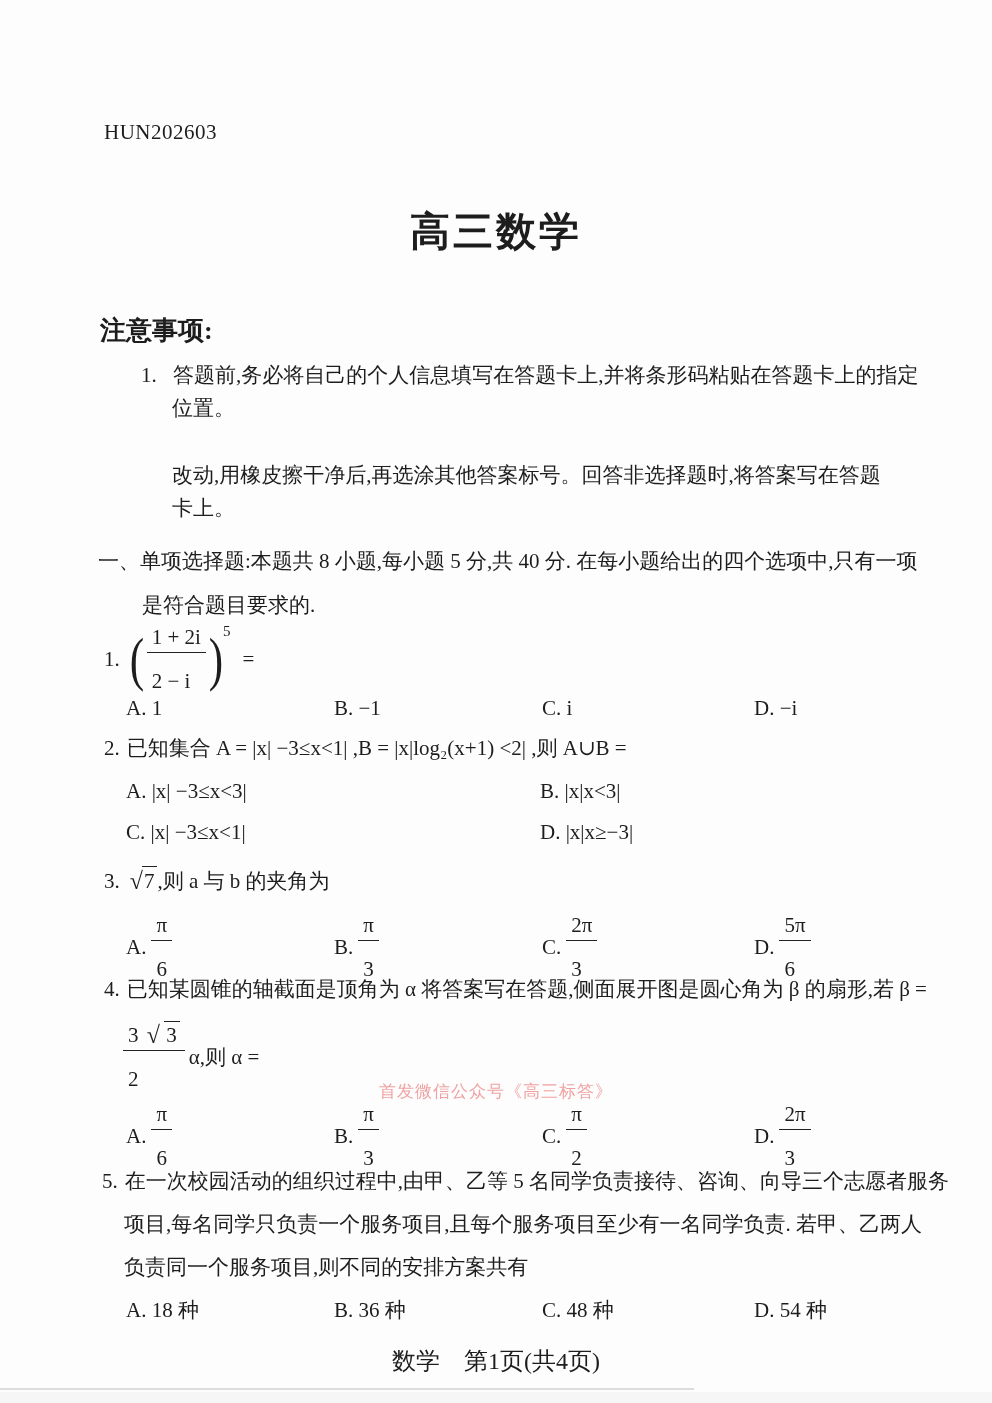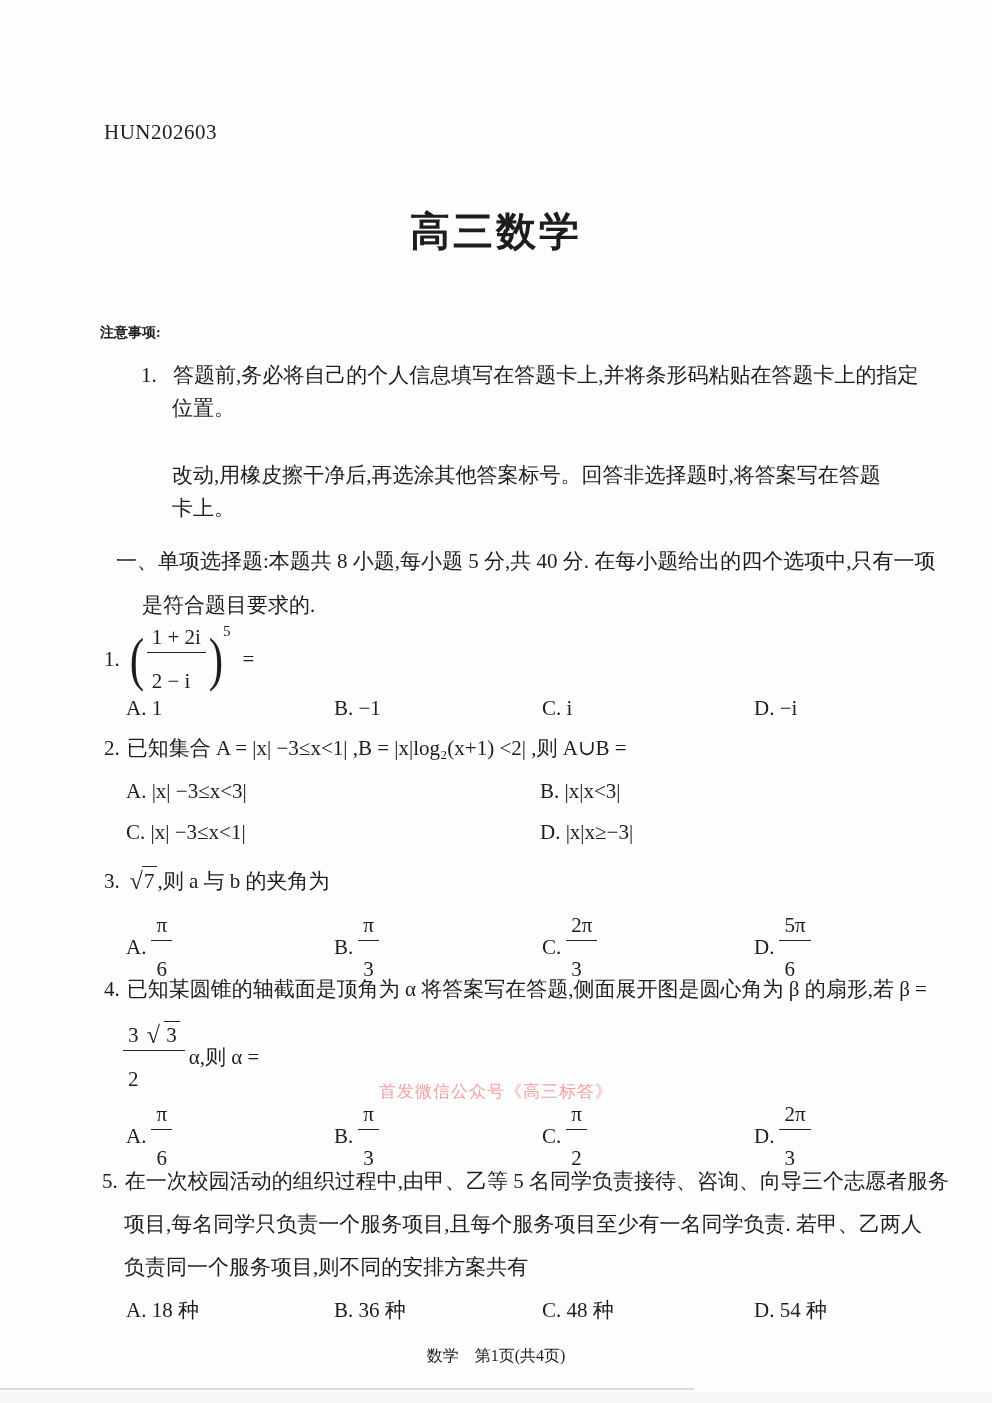--- a/index.html
+++ b/index.html
@@ -39,45 +39,45 @@
   .sqrtwrap{display:inline-flex;align-items:baseline;}
   .rad{font-size:24px;line-height:1;position:relative;top:1px;margin:0 -1px 0 3px;}
   .radicand{border-top:1.6px solid #222;padding:1px 3px 0 2px;}
   
   .optrow{left:126px;height:50px;}
   .opt{position:absolute;white-space:nowrap;top:0;}
   .optfr{position:absolute;white-space:nowrap;top:0;display:flex;align-items:center;gap:5px;}
   .p1{left:0;} .p2{left:208px;} .p3{left:416px;} .p4{left:628px;}
   .t2{left:414px;}
   .watermark{left:0;right:0;text-align:center;font-size:17px;letter-spacing:1px;}
-  .footer{left:0;right:0;text-align:center;font-size:16px;}
+  .footer{left:0;right:0;text-align:center;font-size:24px;}
   .scanline{background:#dcdcdc;height:2px;}
   .scanfoot{background:#f6f6f6;}
 </style>
 </head>
 <body>
 
 <div class="page">
 
   <div class="abs code" style="left:104px;top:119px">HUN202603</div>
 
   <div class="abs title">高三数学</div>
 
-  <div class="abs bold" style="left:100px;top:324px;font-size:14px">注意事项:</div>
+  <div class="abs bold" style="left:100px;top:315px;font-size:26px">注意事项:</div>
 
   <div class="abs" style="left:141px;top:362px">
     <span class="num">1.</span>
     <span>答题前,务必将自己的个人信息填写在答题卡上,并将条形码粘贴在答题卡上的指定</span>
   </div>
   <div class="abs" style="left:172px;top:395px">位置。</div>
 
   <div class="abs" style="left:172px;top:462px">改动,用橡皮擦干净后,再选涂其他答案标号。回答非选择题时,将答案写在答题</div>
   <div class="abs" style="left:172px;top:495px">卡上。</div>
 
-  <div class="abs" style="left:116px;top:548px">一、单项选择题:本题共 8 小题,每小题 5 分,共 40 分. 在每小题给出的四个选项中,只有一项</div>
+  <div class="abs" style="left:98px;top:548px">一、单项选择题:本题共 8 小题,每小题 5 分,共 40 分. 在每小题给出的四个选项中,只有一项</div>
   <div class="abs" style="left:142px;top:592px">是符合题目要求的.</div>
 
   <div class="abs q1row" style="left:104px;top:624px">
     <span class="qnum">1.</span>
     <span class="bigp">(</span>
     <span class="frac">
       <span class="fn">1 + 2i</span>
       <span class="fd">2 − i</span>
     </span>
     <span class="bigp">)</span>

